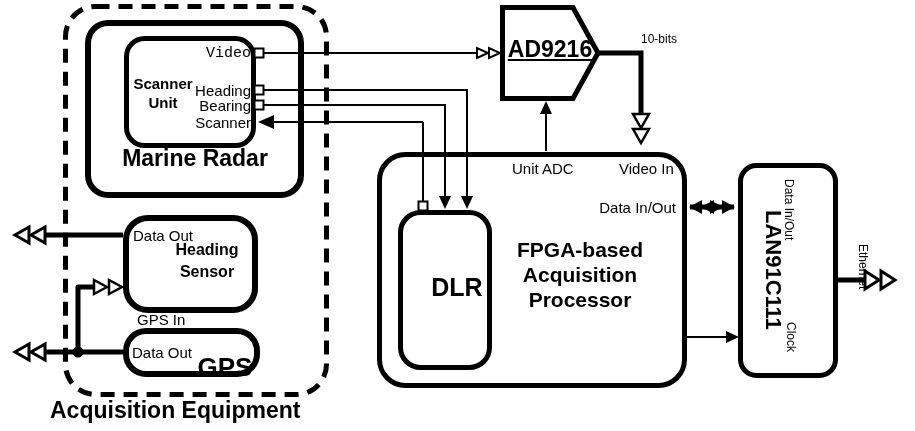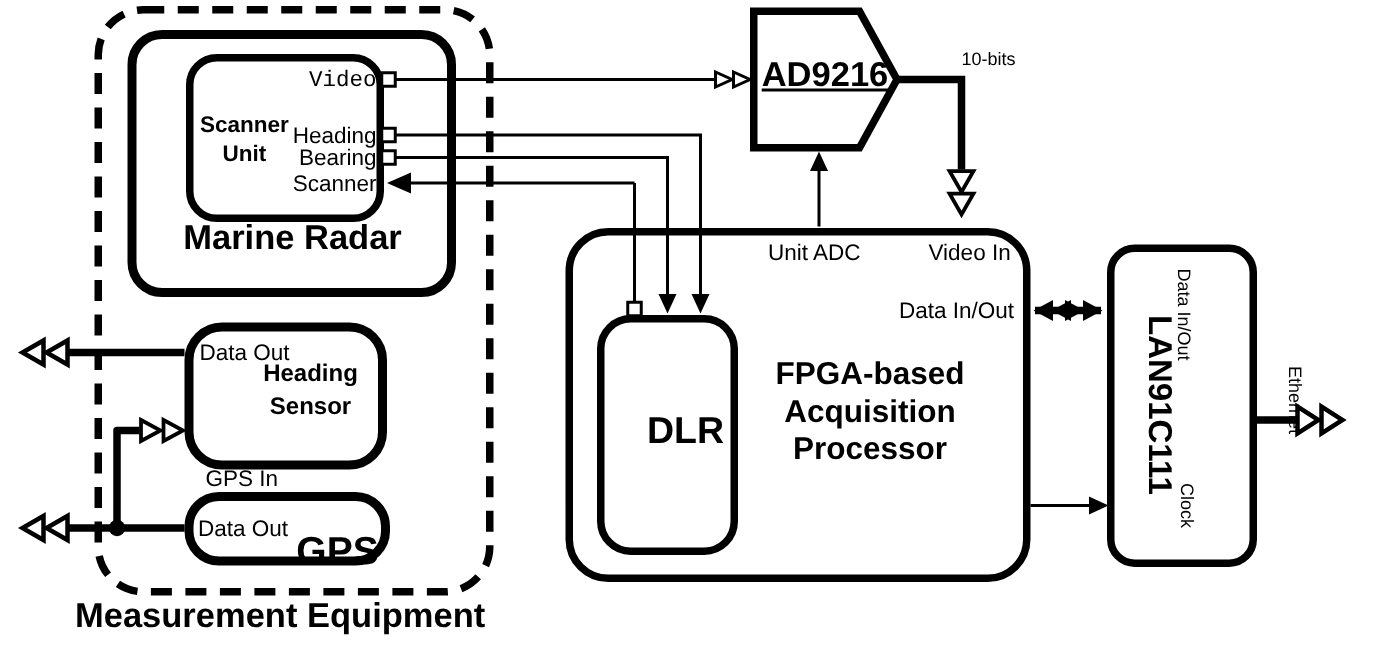--- a/index.html
+++ b/index.html
@@ -151,21 +151,21 @@
   <div class="lbl b ctr big-box-title" style="left:94px; top:150px; width:202px;">Marine Radar</div>
 
   <div class="lbl" style="left:133px; top:227px;">Data Out</div>
   <div class="lbl b ctr hs-title" style="left:155px; top:239px; width:104px;">Heading
 Sensor</div>
   <div class="lbl" style="left:137px; top:279px;margin-top:32px;">GPS In</div>
 
   <div class="lbl" style="left:132px; top:344px;">Data Out</div>
   <div class="lbl b ctr gps-title" style="left:192px; top:339px; width:66px;margin-top:20px;">GPS</div>
 
-  <div class="lbl b me-title" style="left:50px; top:402px;">Measurement Equipment</div>
+  <div class="lbl b me-title" style="left:50px; top:402px;">Acquisition Equipment</div>
 
   <div class="lbl b ctr big-box-title" style="left:504px; top:41px; width:92px;text-decoration:underline;">AD9216</div>
   <div class="lbl small" style="left:602px; top:31px;">10-bits</div>
 
   <div class="lbl" style="left:512px; top:160px;">Unit ADC</div>
   <div class="lbl" style="left:619px; top:160px;">Video In</div>
   <div class="lbl rgt" style="left:570px; top:199px; width:106px;">Data In/Out</div>
   <div class="lbl b ctr fpga-title" style="left:480px; top:237px; width:200px;">FPGA-based
 Acquisition
 Processor</div>

